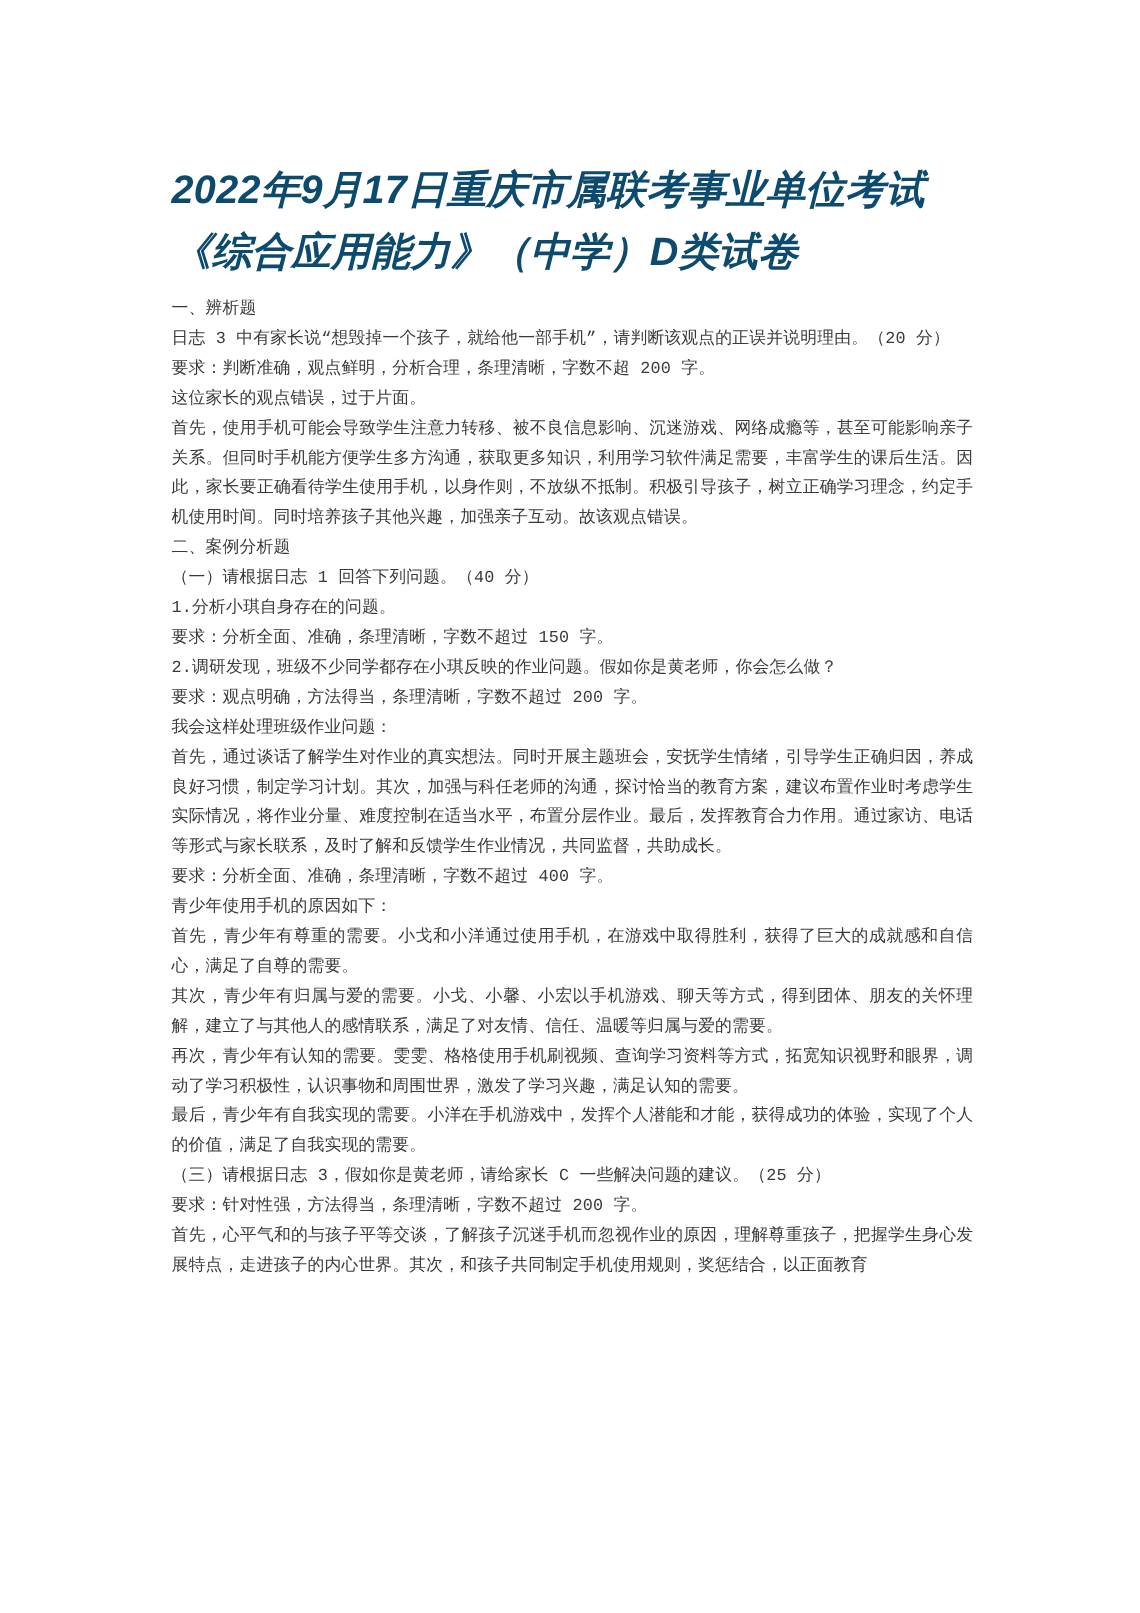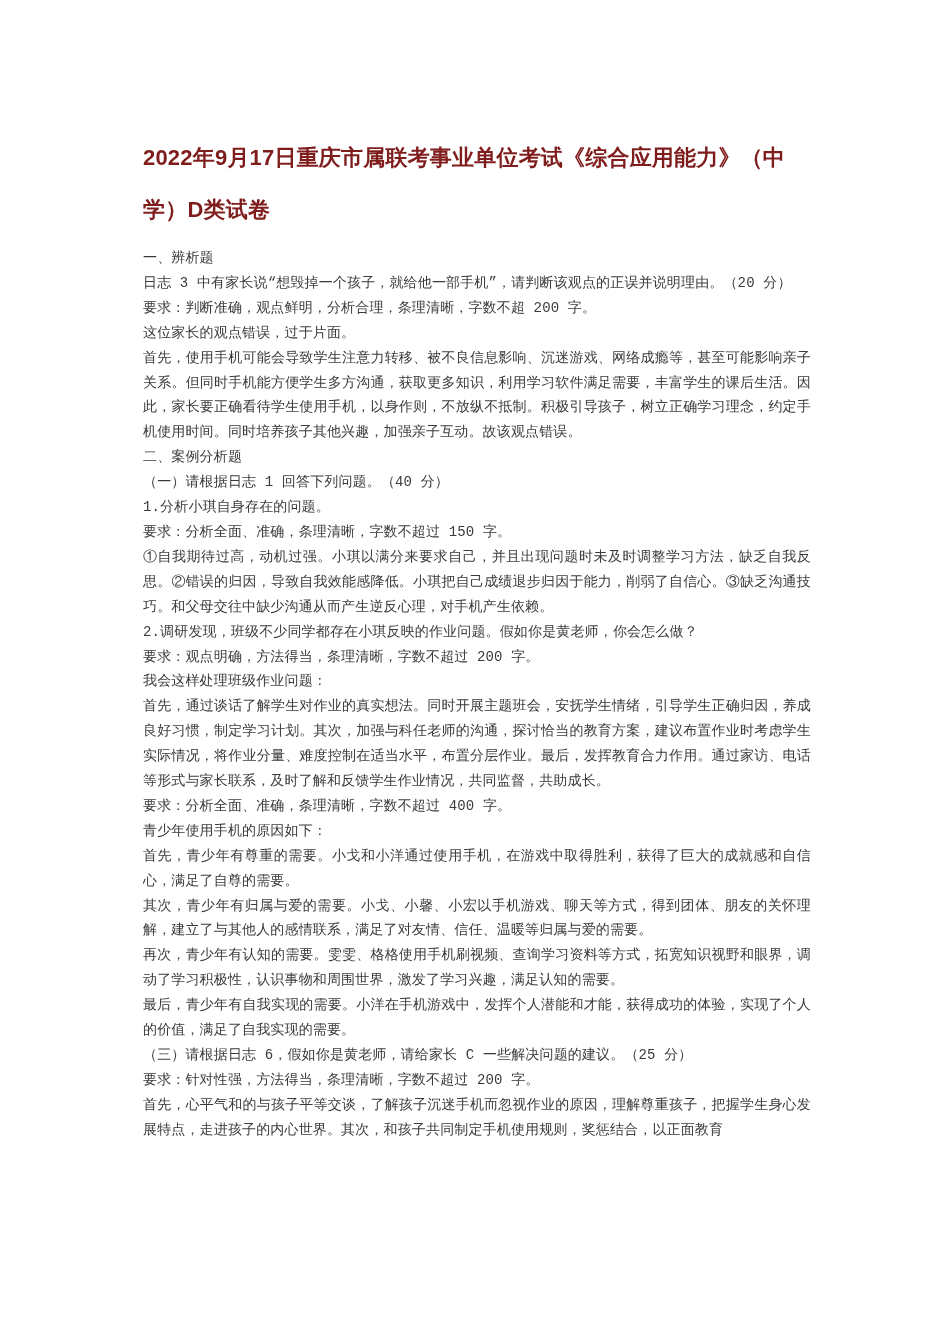--- a/index.html
+++ b/index.html
@@ -4,22 +4,22 @@
   <style>
     html, body { margin: 0; padding: 0; background: #ffffff; }
     body { width: 950px; height: 1344px; position: relative; overflow: hidden; }
     .page {
       position: absolute; left: 143px; top: 132px; width: 668px;
       color: #333333;
       font-family: "DejaVu Sans", "Liberation Sans", sans-serif;
     }
     .title {
       font-family: "Liberation Sans", "DejaVu Sans", sans-serif;
-      font-weight: bold; font-size: 22px; line-height: 52px;
-      color: #7f1d1d; margin: 0 0 10px 0; letter-spacing: 0.2px;
+      font-weight: bold; font-size: 33px; line-height: 52px;
+      color: #0c4a6e; margin: 0 0 10px 0; letter-spacing: 0.2px; font-style: italic;
     }
     .body p {
       margin: 0; font-size: 14px; line-height: 24.9px; color: #3a3a3a;
       text-align: justify; text-justify: inter-character; letter-spacing: 0.15px; font-family: Liberation Mono, monospace;
     }
   </style>
 </head>
 <body>
 
 <div class="page">
@@ -27,28 +27,27 @@
   <div class="body">
     <p>一、辨析题</p>
     <p>日志 3 中有家长说“想毁掉一个孩子，就给他一部手机”，请判断该观点的正误并说明理由。（20 分）</p>
     <p>要求：判断准确，观点鲜明，分析合理，条理清晰，字数不超 200 字。</p>
     <p>这位家长的观点错误，过于片面。</p>
     <p>首先，使用手机可能会导致学生注意力转移、被不良信息影响、沉迷游戏、网络成瘾等，甚至可能影响亲子关系。但同时手机能方便学生多方沟通，获取更多知识，利用学习软件满足需要，丰富学生的课后生活。因此，家长要正确看待学生使用手机，以身作则，不放纵不抵制。积极引导孩子，树立正确学习理念，约定手机使用时间。同时培养孩子其他兴趣，加强亲子互动。故该观点错误。</p>
     <p>二、案例分析题</p>
     <p>（一）请根据日志 1 回答下列问题。（40 分）</p>
     <p>1.分析小琪自身存在的问题。</p>
     <p>要求：分析全面、准确，条理清晰，字数不超过 150 字。</p>
-    <p>①自我期待过高，动机过强。小琪以满分来要求自己，并且出现问题时未及时调整学习方法，缺乏自我反思。②错误的归因，导致自我效能感降低。小琪把自己成绩退步归因于能力，削弱了自信心。③缺乏沟通技巧。和父母交往中缺少沟通从而产生逆反心理，对手机产生依赖。</p>
     <p>2.调研发现，班级不少同学都存在小琪反映的作业问题。假如你是黄老师，你会怎么做？</p>
     <p>要求：观点明确，方法得当，条理清晰，字数不超过 200 字。</p>
     <p>我会这样处理班级作业问题：</p>
     <p>首先，通过谈话了解学生对作业的真实想法。同时开展主题班会，安抚学生情绪，引导学生正确归因，养成良好习惯，制定学习计划。其次，加强与科任老师的沟通，探讨恰当的教育方案，建议布置作业时考虑学生实际情况，将作业分量、难度控制在适当水平，布置分层作业。最后，发挥教育合力作用。通过家访、电话等形式与家长联系，及时了解和反馈学生作业情况，共同监督，共助成长。</p>
     <p>要求：分析全面、准确，条理清晰，字数不超过 400 字。</p>
     <p>青少年使用手机的原因如下：</p>
     <p>首先，青少年有尊重的需要。小戈和小洋通过使用手机，在游戏中取得胜利，获得了巨大的成就感和自信心，满足了自尊的需要。</p>
     <p>其次，青少年有归属与爱的需要。小戈、小馨、小宏以手机游戏、聊天等方式，得到团体、朋友的关怀理解，建立了与其他人的感情联系，满足了对友情、信任、温暖等归属与爱的需要。</p>
     <p>再次，青少年有认知的需要。雯雯、格格使用手机刷视频、查询学习资料等方式，拓宽知识视野和眼界，调动了学习积极性，认识事物和周围世界，激发了学习兴趣，满足认知的需要。</p>
     <p>最后，青少年有自我实现的需要。小洋在手机游戏中，发挥个人潜能和才能，获得成功的体验，实现了个人的价值，满足了自我实现的需要。</p>
-    <p>（三）请根据日志 6，假如你是黄老师，请给家长 C 一些解决问题的建议。（25 分）</p>
+    <p>（三）请根据日志 3，假如你是黄老师，请给家长 C 一些解决问题的建议。（25 分）</p>
     <p>要求：针对性强，方法得当，条理清晰，字数不超过 200 字。</p>
     <p>首先，心平气和的与孩子平等交谈，了解孩子沉迷手机而忽视作业的原因，理解尊重孩子，把握学生身心发展特点，走进孩子的内心世界。其次，和孩子共同制定手机使用规则，奖惩结合，以正面教育</p>
   </div>
 </div>
 
 </body></html>

